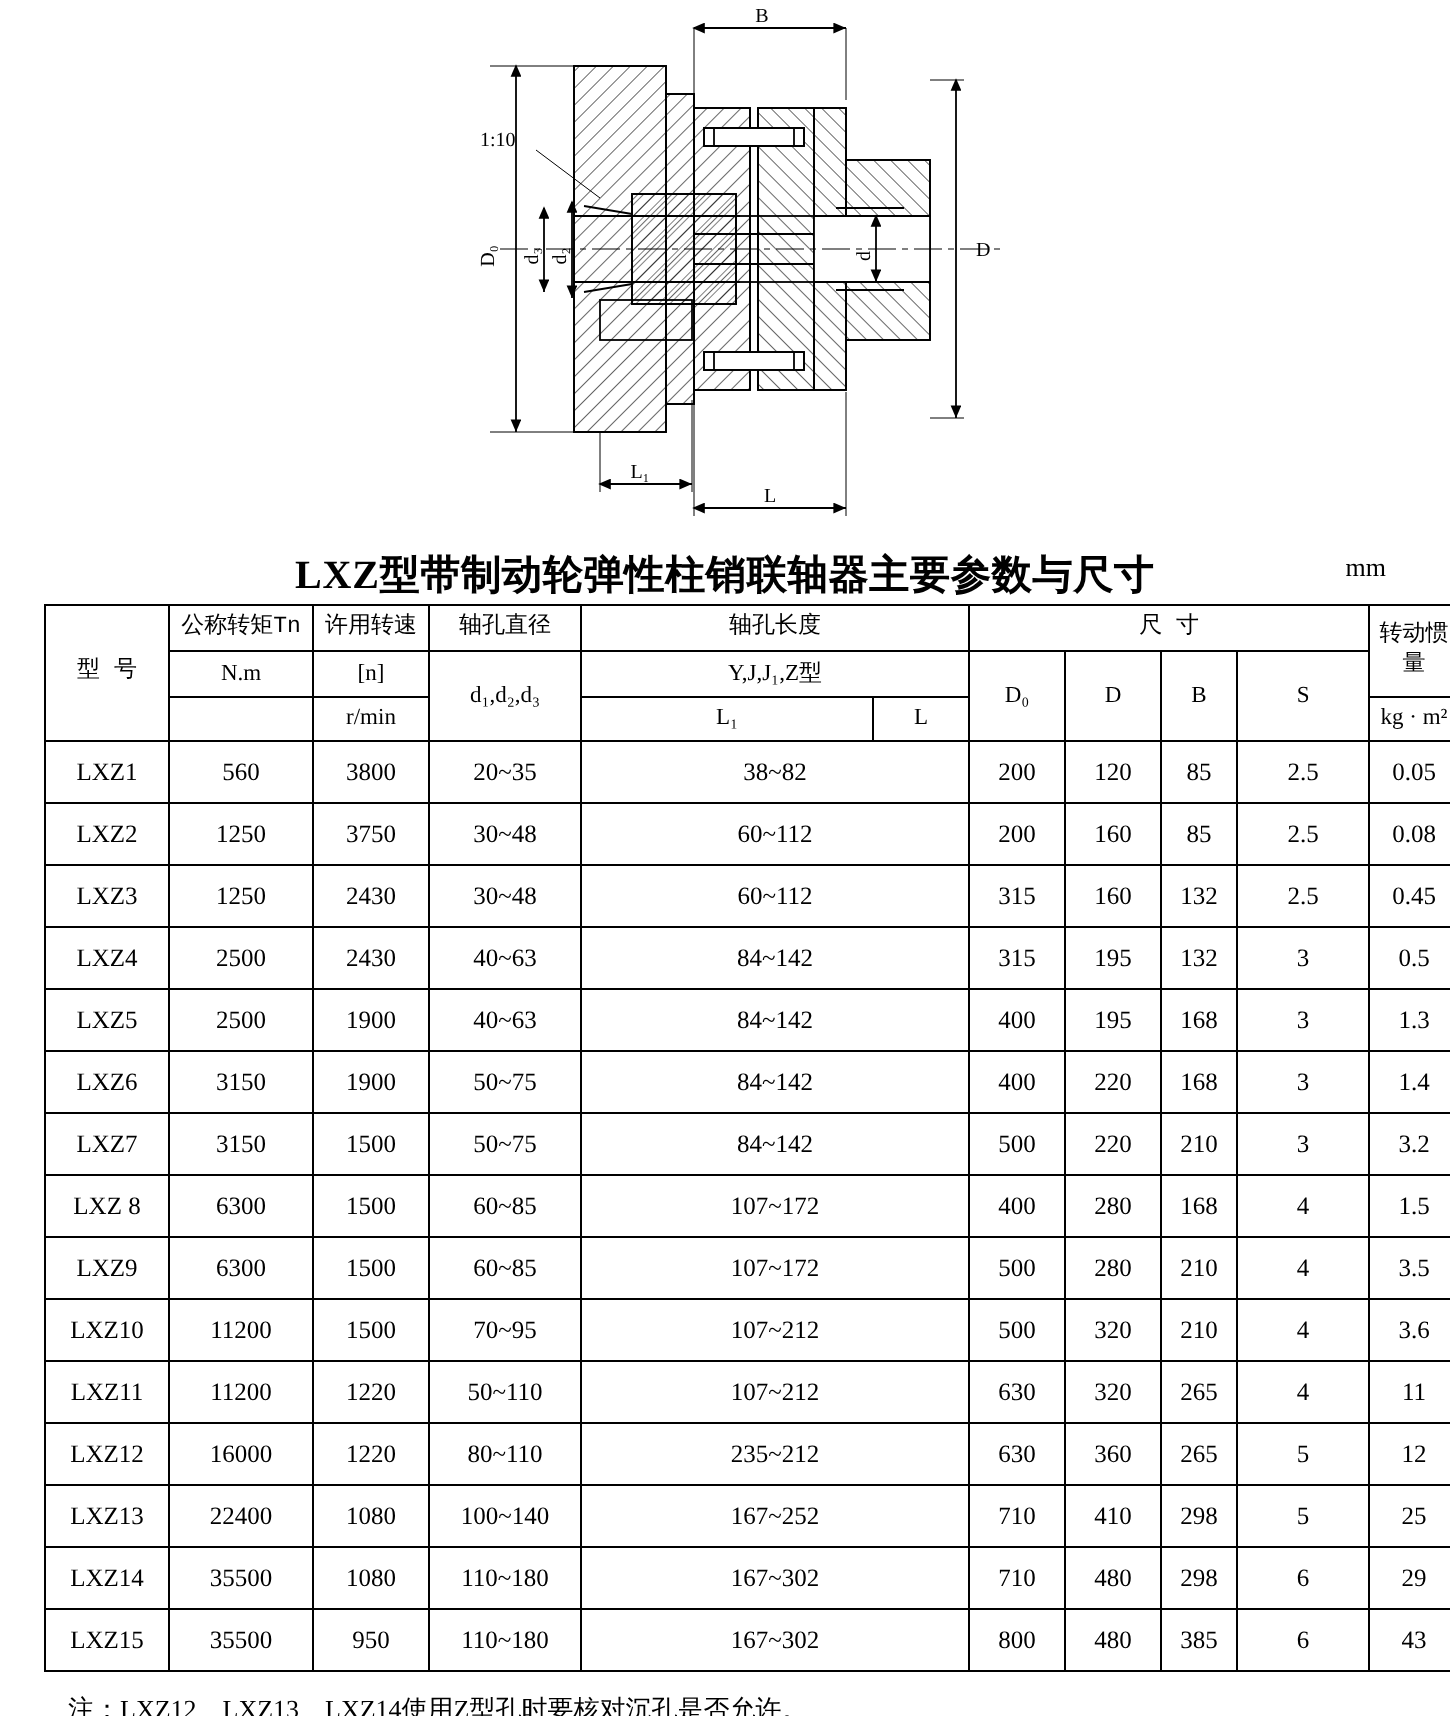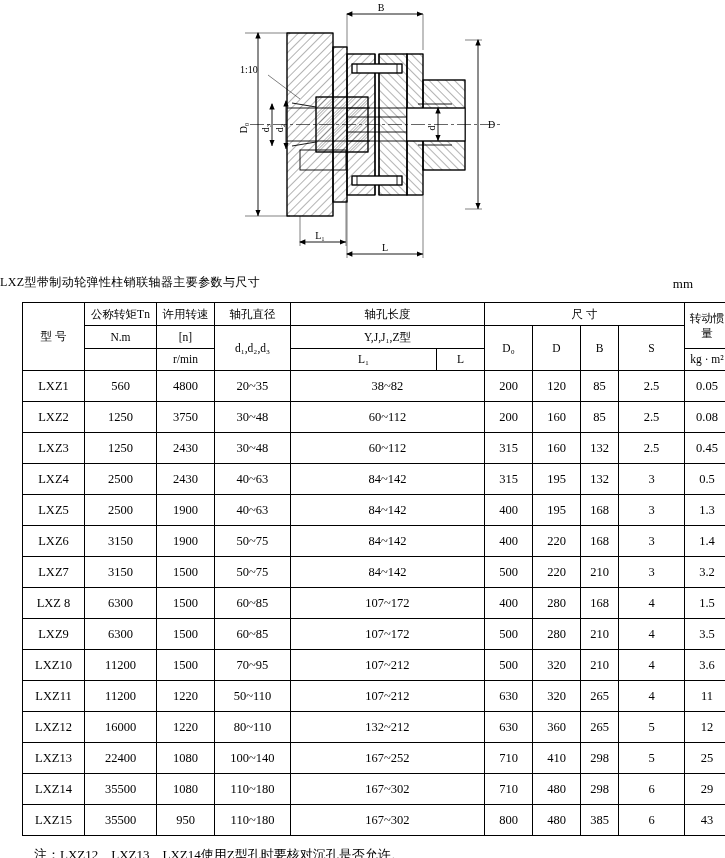--- a/index.html
+++ b/index.html
@@ -37,23 +37,23 @@
   .title-row {
     position: relative;
     height: 28px;
     margin-top: 2px;
   }
   .table-title {
     position: absolute;
     left: 0;
     right: 0;
     top: 0;
-    text-align: left;
-    font-size: 12px;
-    font-weight: normal;
+    text-align: center;
+    font-size: 20px;
+    font-weight: bold;
     letter-spacing: 0.4px;
   }
   .unit-label {
     position: absolute;
     right: 32px;
     top: 2px;
     font-size: 13px;
   }
 
   
@@ -82,21 +82,21 @@
   .h-torque { width: 72px; }
   .h-speed { width: 58px; }
   .h-dia { width: 76px; }
   .h-len { width: 146px; }
   .h-d0 { width: 48px; }
   .h-d { width: 48px; }
   .h-b { width: 48px; }
   .h-s { width: 38px; }
   .h-inertia { width: 66px; }
   .h-weight { width: 45px; }
-  .row-h1 td { height: 22px; }
+  .row-h1 td { height: 22px; font-family: Liberation Mono, monospace; }
   .row-h2 td { height: 22px; }
   .row-h3 td { height: 21px; margin-top: 16px; }
   tbody td {
     height: 30px;
     font-size: 12.5px;
   }
   td.model-cell {
     font-size: 12.5px;
   }
 
@@ -293,21 +293,21 @@
           <td>L₁</td>
           <td>L</td>
           <td>kg · m²</td>
           <td>kg</td>
         </tr>
       </thead>
       <tbody id="spec-body">
           <tr>
             <td class="model-cell">LXZ1</td>
             <td>560</td>
-            <td>4800</td>
+            <td>3800</td>
             <td>20~35</td>
             <td colspan="2">38~82</td>
             <td>200</td>
             <td>120</td>
             <td>85</td>
             <td>2.5</td>
             <td>0.05</td>
             <td>11</td>
           </tr>
           <tr>
@@ -438,21 +438,21 @@
             <td>265</td>
             <td>4</td>
             <td>11</td>
             <td>187</td>
           </tr>
           <tr>
             <td class="model-cell">LXZ12</td>
             <td>16000</td>
             <td>1220</td>
             <td>80~110</td>
-            <td colspan="2">132~212</td>
+            <td colspan="2">235~212</td>
             <td>630</td>
             <td>360</td>
             <td>265</td>
             <td>5</td>
             <td>12</td>
             <td>326</td>
           </tr>
           <tr>
             <td class="model-cell">LXZ13</td>
             <td>22400</td>

